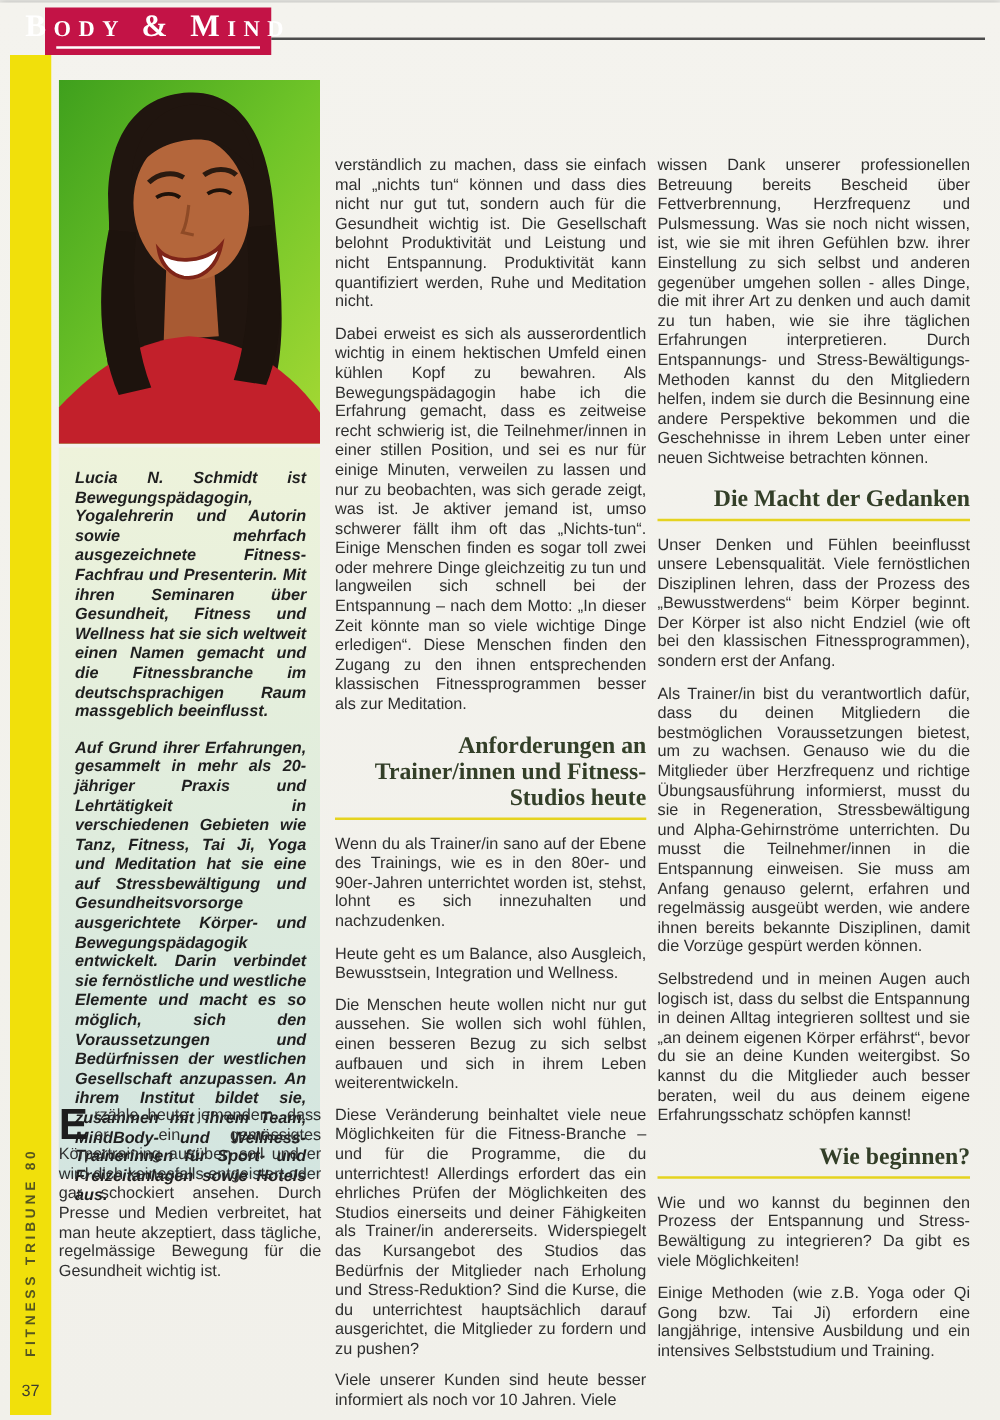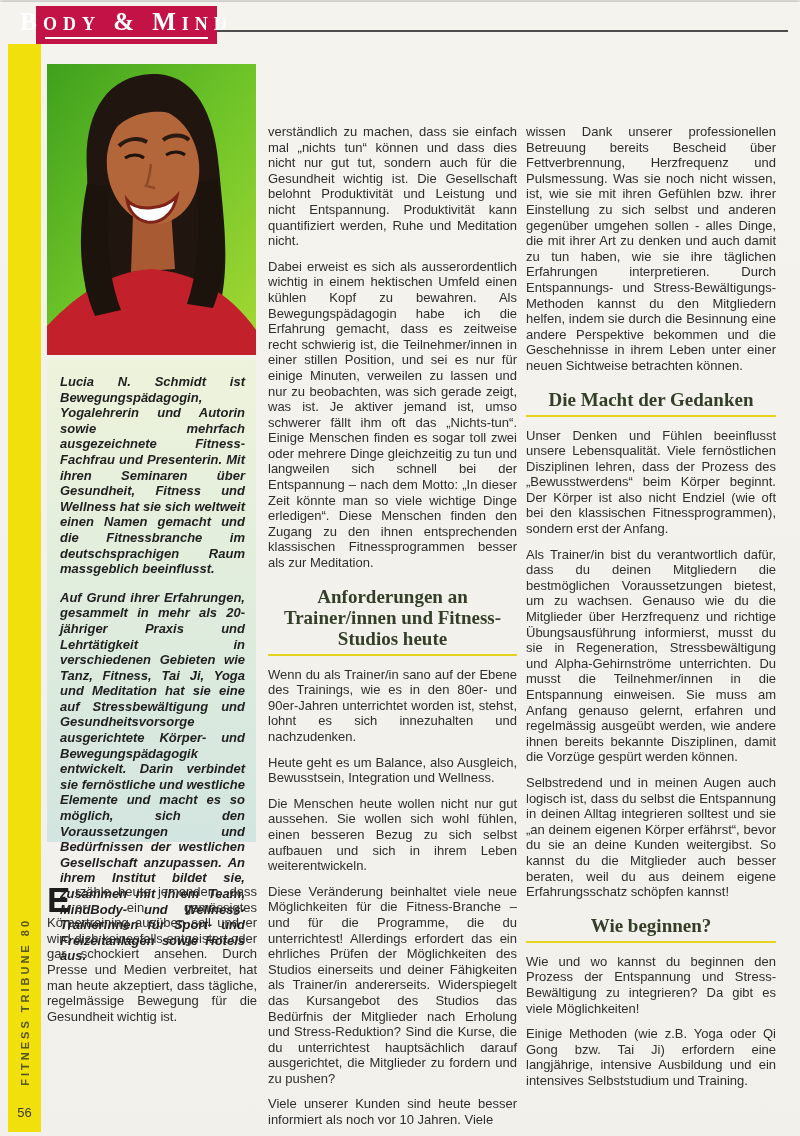--- a/index.html
+++ b/index.html
@@ -44,59 +44,59 @@
     white-space:nowrap;
     text-shadow:1px 1px 0 #f3e84e, -1px -1px 0 #f3e84e, 1px -1px 0 #f3e84e, -1px 1px 0 #f3e84e;
   }
 
   
   .photo { position:absolute; left:47px; top:62px; width:209px; height:291px; }
   .photo svg { display:block; }
 
   
   .bio {
-    position:absolute; left:47px; top:356px; width:209px; height:484px; box-sizing:border-box;
+    position:absolute; left:47px; top:356px; width:209px; height:584px; box-sizing:border-box;
     background:linear-gradient(180deg,#eef3db 0%,#ddebdd 60%,#d3e5e0 100%);
     padding:16px 11px 0 13px;
     font-style:italic; font-weight:bold; color:#1f1f1f;
   }
   .bio p { margin:0 0 13px; font-size:13px; line-height:15.6px; text-align:justify; }
 
   
   .col { position:absolute; color:#2e2e2e; font-size:13px; line-height:15.6px; text-align:justify; }
   .col p { margin:0 0 10px; }
   #col-left-text { left:47px; top:882px; width:210px; }
   #col-mid   { left:268px; top:122px; width:249px; }
   #col-right { left:526px; top:122px; width:250px; }
 
   .col-heading {
     font-family:"Liberation Serif", serif; font-weight:bold; font-size:19px; line-height:21px;
     color:#333f28; border-bottom:2px solid #e5d31f; padding-bottom:5px; margin:15px 0 11px;
-    text-align:center;
+    text-align:right;
   }
 
   .dropcap {
     float:left; font-size:35px; line-height:29px; font-weight:bold; color:#1d1d1d;
     padding:1px 5px 0 0;
   }
 </style>
 </head>
 <body>
 
 <div class="page">
 
   <div class="section-tab">
     <span class="section-title">Body &amp; Mind</span>
     <div class="tab-underline"></div>
   </div>
   <div class="header-rule"></div>
 
   <div class="spine">
     <div class="spine-text">Fitness Tribune 80</div>
-    <div class="page-num">56</div>
+    <div class="page-num">37</div>
   </div>
 
 
   <div class="photo">
     <svg width="209" height="291" viewBox="0 0 209 291">
       <defs>
         <linearGradient id="pg" x1="0" y1="0" x2="1" y2="1">
           <stop offset="0" stop-color="#3fa01d"></stop>
           <stop offset="0.5" stop-color="#6fc428"></stop>
           <stop offset="1" stop-color="#a6d934"></stop>

